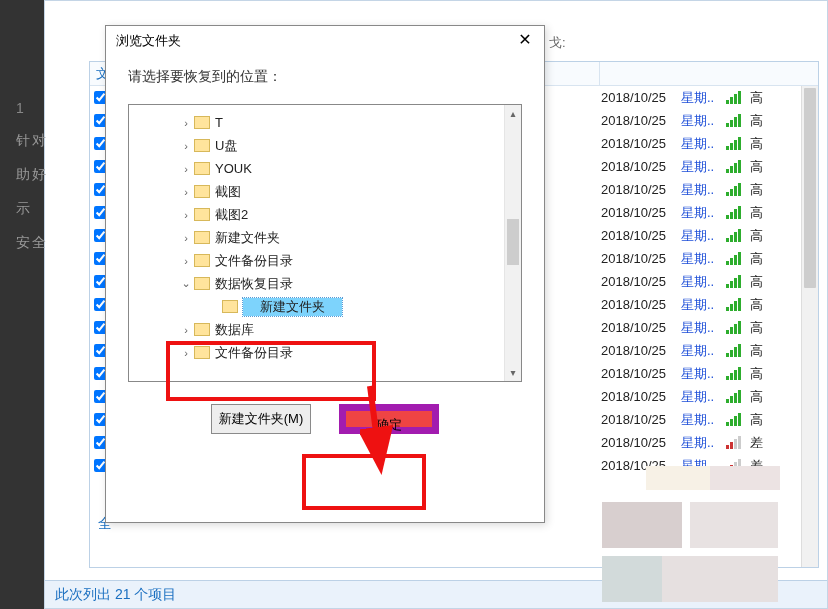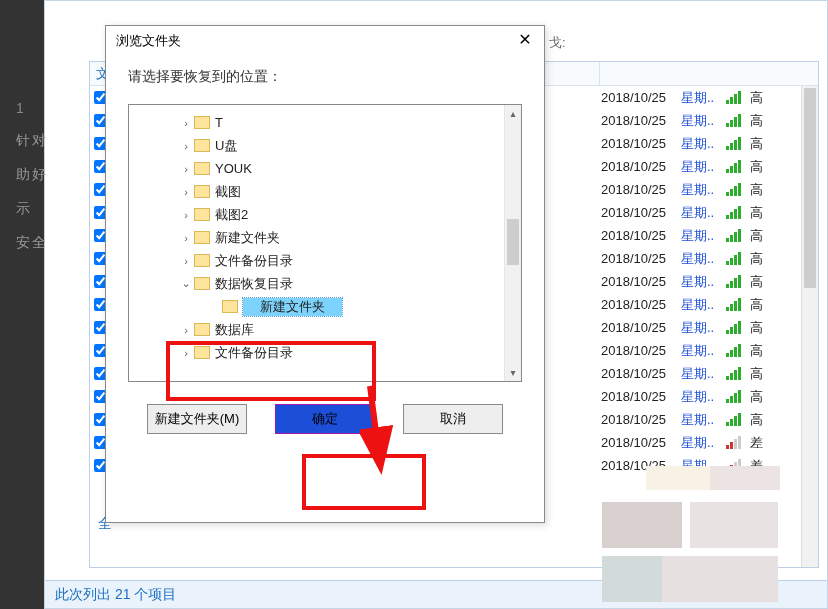--- a/index.html
+++ b/index.html
@@ -63,21 +63,21 @@
 .tree-scroll .tarrow { position:absolute; left:0; right:0; height:17px; text-align:center; color:#666; font-size:10px; line-height:17px; }
 .tree-scroll .up{top:0} .tree-scroll .dn{bottom:0}
 .tnode { display:flex; align-items:center; height:23px; white-space:nowrap; }
 .tind { display:inline-block; }
 .tcaret { width:14px; text-align:center; color:#666; font-size:11px; }
 .tfolder { width:16px; height:13px; background:#ffe49c; border:1px solid #d7b85a; margin:0 5px 0 1px; }
 .tlabel { color:#222; }
 .tnode.sel .tlabel { background:#7dd3fc; outline:1px dotted #5a9bd4; padding:0 17px; }
 .dlg-buttons { display:flex; gap:28px; justify-content:center; margin-top:22px; }
 .dlg-btn { width:100px; height:30px; border:1px solid #8a8a8a; background:#eee; text-align:center; line-height:28px; cursor:default; }
-.dlg-btn.ok { border:1px solid #a21caf; background:#1d4ed8; }
+.dlg-btn.ok { border:7px solid #a21caf; background:#ef4444; }
 
 
 .hl { position:absolute; border:4px solid #e11; pointer-events:none; }
 .hl.tree { left:166px; top:341px; width:210px; height:60px; }
 .hl.okbtn { left:302px; top:454px; width:124px; height:56px; }
 .arrow-svg { position:absolute; left:360px; top:378px; pointer-events:none; }
 
 .quanlink { position:absolute; left:98px; top:515px; color:#1a6fc0; font-size:14px; }
 </style>
 </head>
@@ -435,21 +435,20 @@
         </div>
       <div class="tree-scroll">
         <div class="tarrow up">▴</div>
         <div class="tthumb"></div>
         <div class="tarrow dn">▾</div>
       </div>
     </div>
     <div class="dlg-buttons">
       <div class="dlg-btn">新建文件夹(M)</div>
       <div class="dlg-btn ok">确定</div>
-      <div class="dlg-btn">取消</div>
     </div>
   </div>
 </div>
 
 <div class="hl tree"></div>
 <div class="hl okbtn"></div>
 <svg class="arrow-svg" width="100" height="110">
   <defs>
       <marker id="ah" markerWidth="10" markerHeight="10" refX="6" refY="3" orient="auto">
         <path d="M0,0 L0,6 L8,3 z" fill="#e11"></path>

